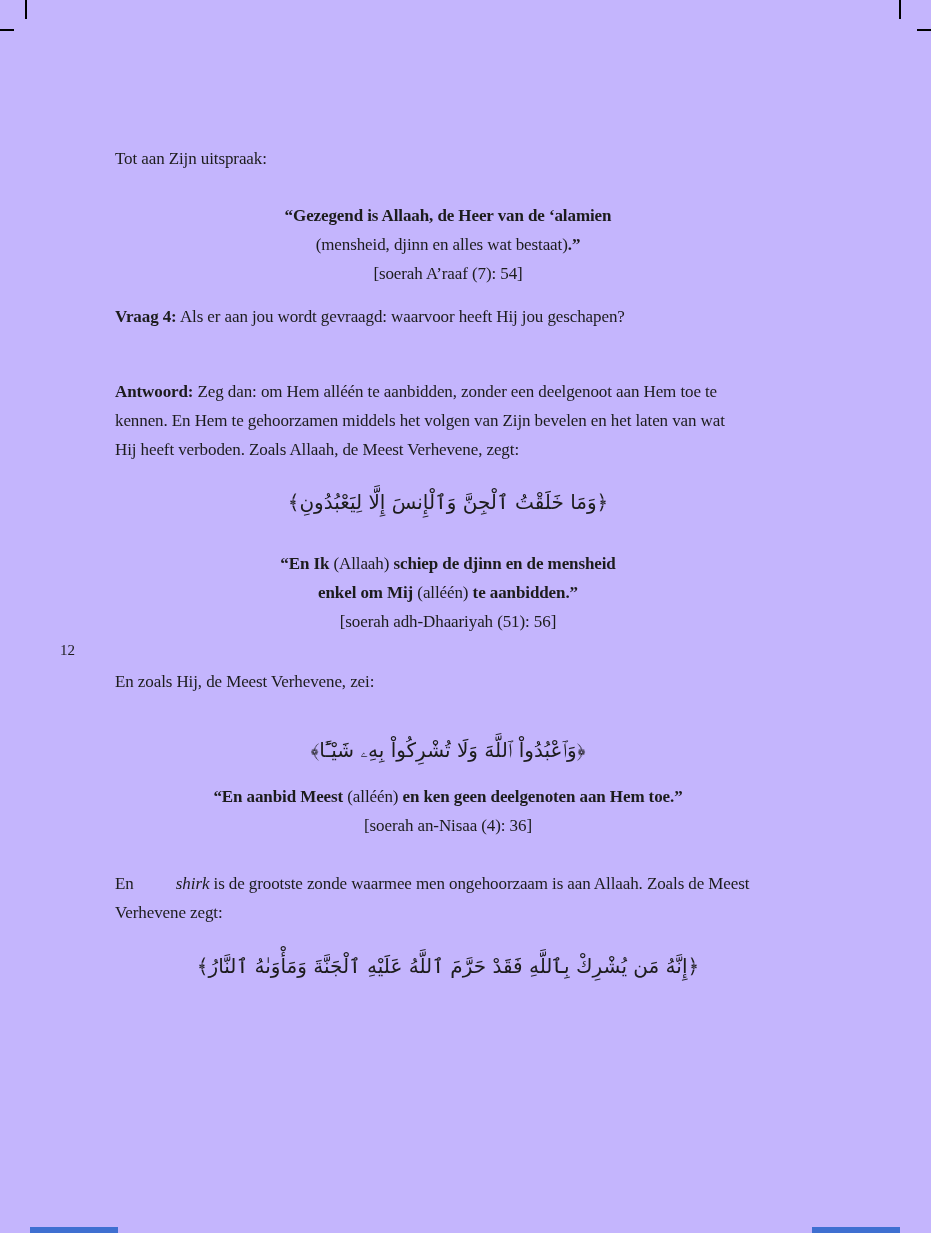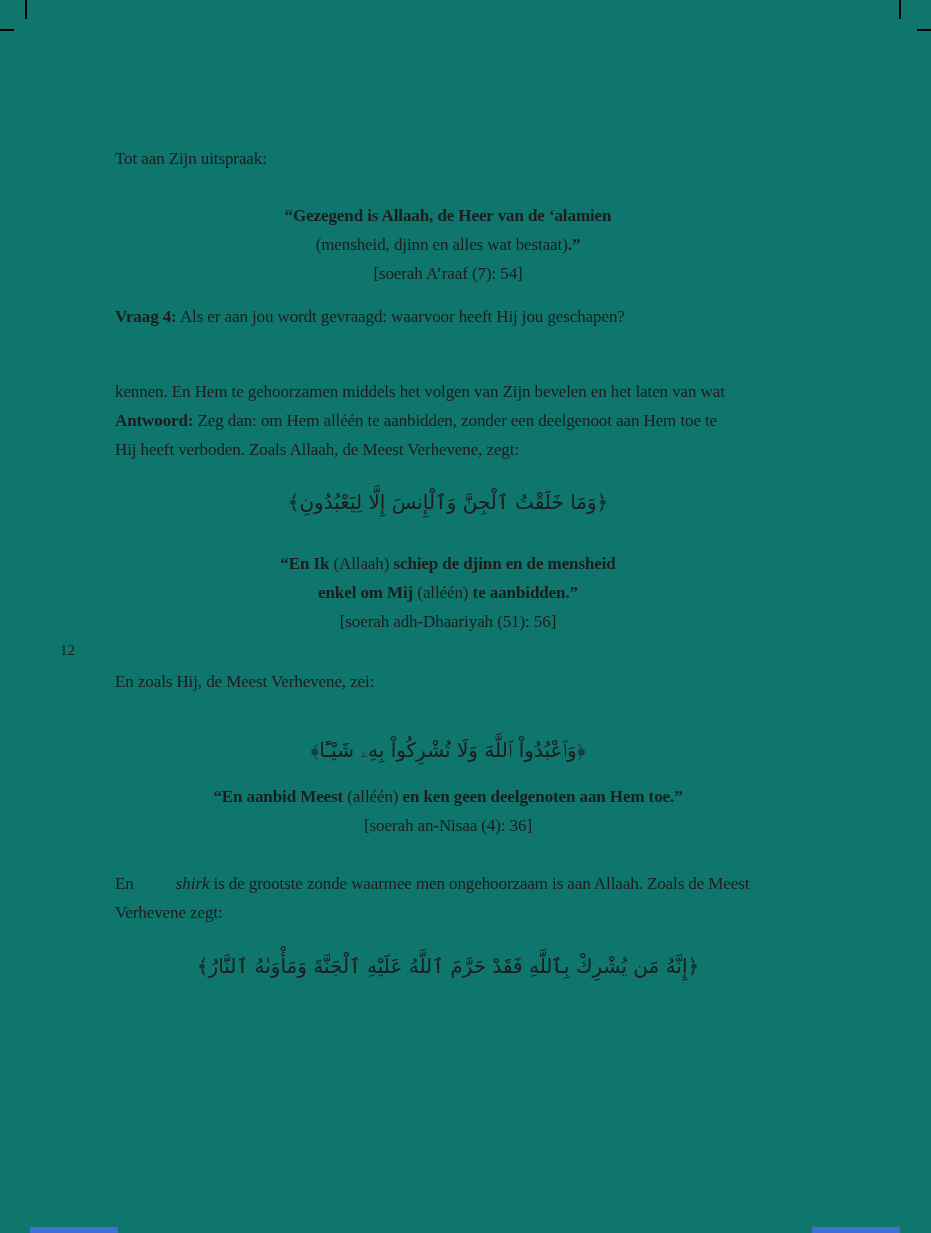--- a/index.html
+++ b/index.html
@@ -4,21 +4,21 @@
 <style>
   html, body {
     margin: 0;
     padding: 0;
     background: #ffffff;
   }
   .page {
     position: relative;
     width: 931px;
     height: 1233px;
-    background: #0f766e;
+    background: #c4b5fd;
     overflow: hidden;
     font-family: "Liberation Serif", "DejaVu Serif", serif;
     color: #1c1c1c;
   }
   .block {
     position: absolute;
     left: 115px;
     width: 666px;
     font-size: 17px;
     line-height: 29px;
@@ -72,22 +72,22 @@
     <div class="line b">“Gezegend is Allaah, de Heer van de ‘alamien</div>
     <div class="line"><span>(mensheid, djinn en alles wat bestaat)</span><span class="b">.”</span></div>
     <div class="line">[soerah A’raaf (7): 54]</div>
   </div>
 
   <div class="block left" style="top:302px">
     <div class="line"><span class="b">Vraag 4:</span><span> Als er aan jou wordt gevraagd: waarvoor heeft Hij jou geschapen?</span></div>
   </div>
 
   <div class="block left" style="top:377px">
+    <div class="line"><span class="b">Antwoord:</span><span> Zeg dan: om Hem alléén te aanbidden, zonder een deelgenoot aan Hem toe te</span></div>
     <div class="line">kennen. En Hem te gehoorzamen middels het volgen van Zijn bevelen en het laten van wat</div>
-    <div class="line"><span class="b">Antwoord:</span><span> Zeg dan: om Hem alléén te aanbidden, zonder een deelgenoot aan Hem toe te</span></div>
     <div class="line">Hij heeft verboden. Zoals Allaah, de Meest Verhevene, zegt:</div>
   </div>
 
   <div class="block arabic" style="top:482px">﴿وَمَا خَلَقْتُ ٱلْجِنَّ وَٱلْإِنسَ إِلَّا لِيَعْبُدُونِ﴾</div>
 
   <div class="block center" style="top:549px">
     <div class="line"><span class="b">“En Ik </span><span>(Allaah)</span><span class="b"> schiep de djinn en de mensheid</span></div>
     <div class="line"><span class="b">enkel om Mij </span><span>(alléén)</span><span class="b"> te aanbidden.”</span></div>
     <div class="line">[soerah adh-Dhaariyah (51): 56]</div>
   </div>

